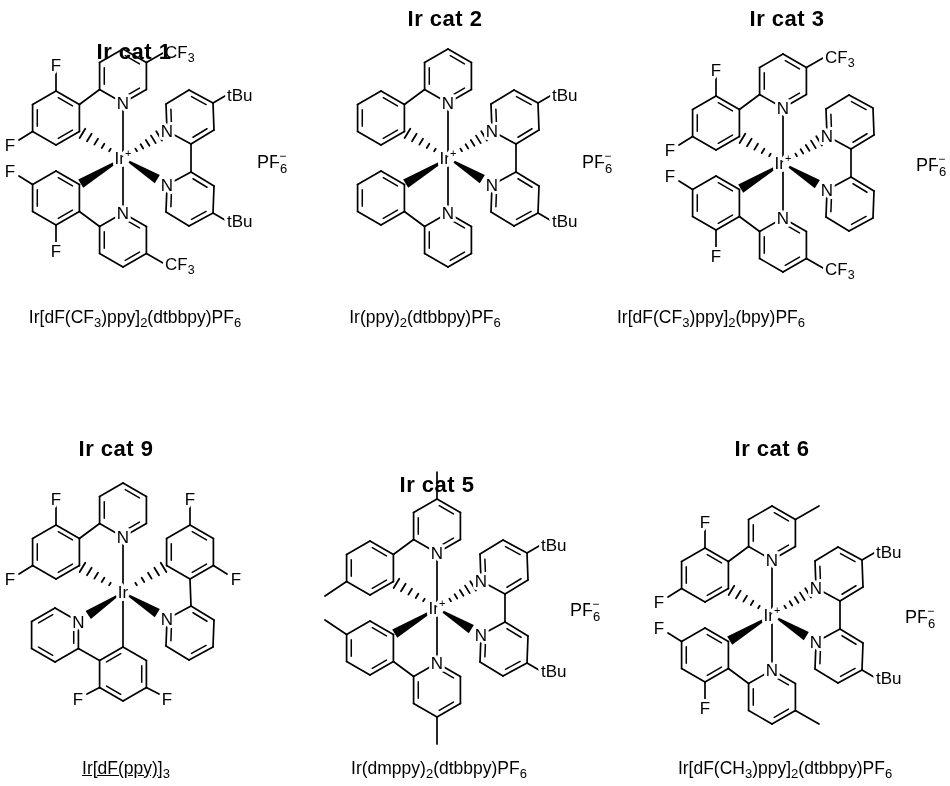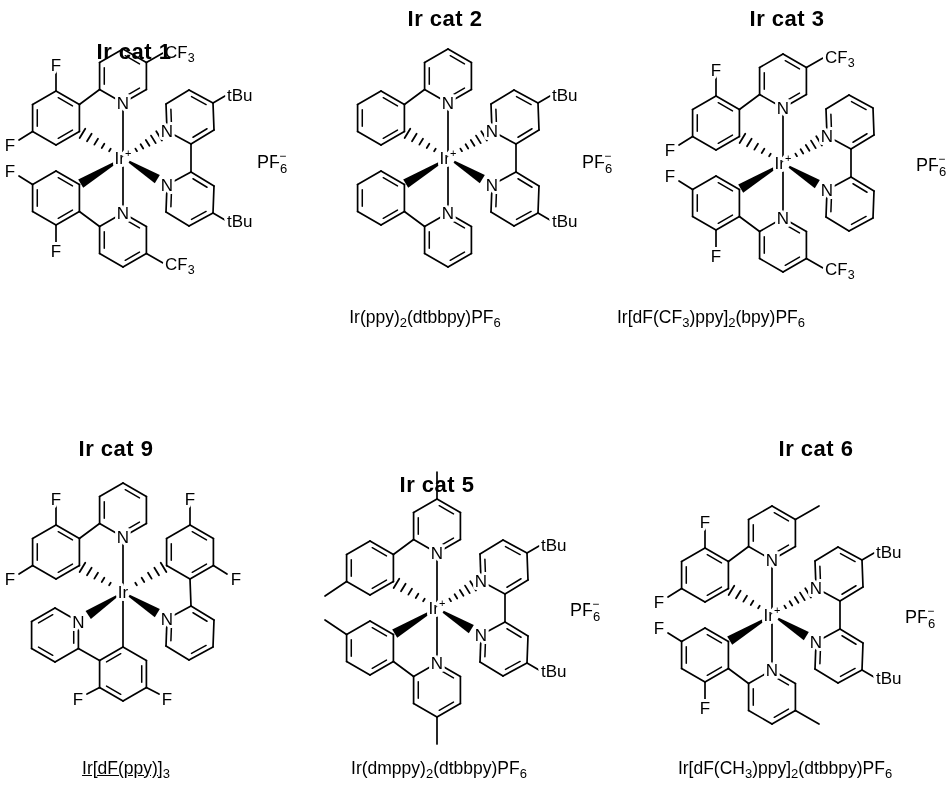--- a/index.html
+++ b/index.html
@@ -555,20 +555,21 @@
         <text x="0" y="6" text-anchor="middle" font-size="17" fill="#000000" stroke="#ffffff" stroke-width="6" paint-order="stroke" stroke-linejoin="round"><tspan>Ir</tspan><tspan font-size="11" dy="-7">+</tspan></text>
         <text x="133" y="8" text-anchor="start" font-size="17" fill="#000000" stroke="#ffffff" stroke-width="6" paint-order="stroke" stroke-linejoin="round"><tspan font-size="18">PF</tspan><tspan font-size="13" dy="5">6</tspan><tspan font-size="12" dy="-13" dx="-8">−</tspan></text>
       </g>
     </svg>
 
   <div class="cat-title" style="left: 134px; top: 6px; margin-top: 33px;">Ir cat 1</div>
   <div class="cat-title" style="left: 445px; top: 6px;">Ir cat 2</div>
   <div class="cat-title" style="left: 787px; top: 6px;">Ir cat 3</div>
   <div class="cat-title" style="left: 116px; top: 436px;">Ir cat 9</div>
   <div class="cat-title" style="left: 437px; top: 436px; margin-top: 36px;">Ir cat 5</div>
-  <div class="cat-title" style="left: 816px; top: 436px;">Ir cat 6</div>
+  <div class="cat-title" style="left: 772px; top: 436px;">Ir cat 6</div>
 
+  <div class="cat-formula" style="left: 135px; top: 307px;"><span>Ir[dF(CF</span><span class="sub">3</span><span>)ppy]</span><span class="sub">2</span><span>(dtbbpy)PF</span><span class="sub">6</span></div>
   <div class="cat-formula" style="left: 425px; top: 307px;"><span>Ir(ppy)</span><span class="sub">2</span><span>(dtbbpy)PF</span><span class="sub">6</span></div>
   <div class="cat-formula" style="left: 711px; top: 307px;"><span>Ir[dF(CF</span><span class="sub">3</span><span>)ppy]</span><span class="sub">2</span><span>(bpy)PF</span><span class="sub">6</span></div>
   <div class="cat-formula" style="left: 126px; top: 758px; text-decoration: underline;"><span>Ir[dF(ppy)]</span><span class="sub">3</span></div>
   <div class="cat-formula" style="left: 439px; top: 758px;"><span>Ir(dmppy)</span><span class="sub">2</span><span>(dtbbpy)PF</span><span class="sub">6</span></div>
   <div class="cat-formula" style="left: 769px; top: 758px; margin-left: 16px;"><span>Ir[dF(CH</span><span class="sub">3</span><span>)ppy]</span><span class="sub">2</span><span>(dtbbpy)PF</span><span class="sub">6</span></div>
 </div>
 
 </body></html>

